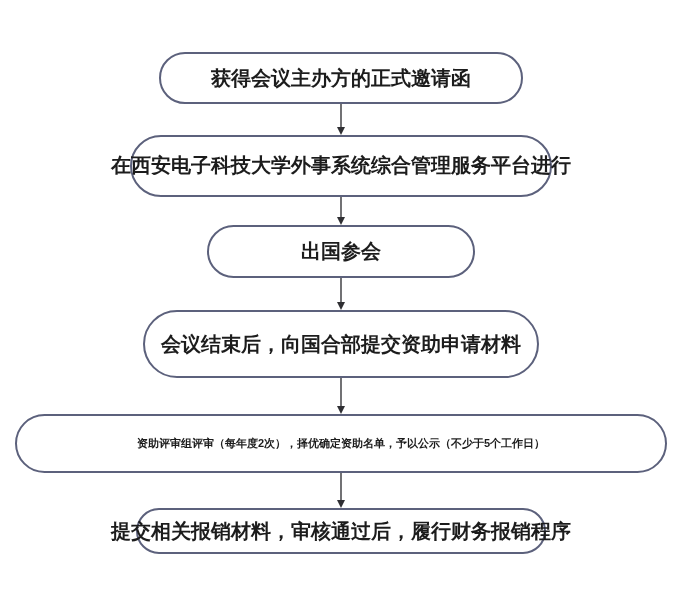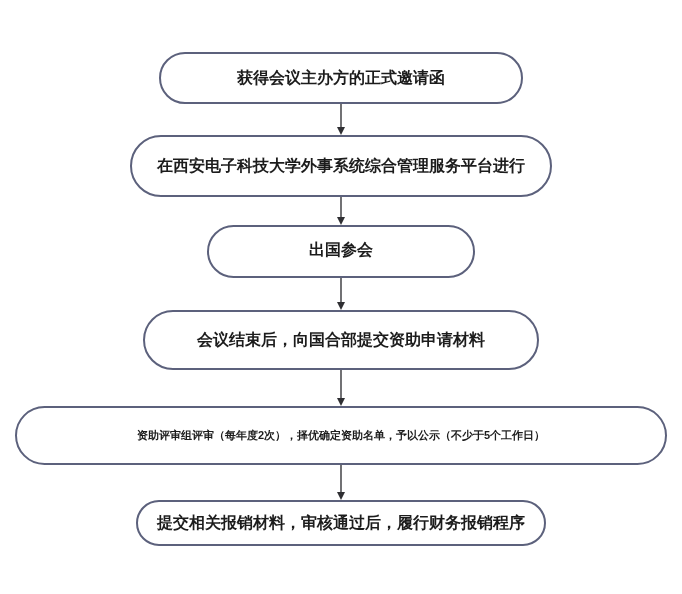--- a/index.html
+++ b/index.html
@@ -20,36 +20,36 @@
     padding-top: 52px;
     overflow: hidden;
   }
   .node {
     box-sizing: border-box;
     border: 2px solid #5c617c;
     border-radius: 999px;
     background: #ffffff;
     color: #1c1c1c;
     font-weight: bold;
-    font-size: 16px;
+    font-size: 20px;
     line-height: 1.45;
     display: flex;
     flex-direction: column;
     justify-content: center;
     align-items: center;
     text-align: center;
     flex: none;
   }
   .node .line {
     white-space: nowrap;
   }
   .n1 { width: 364px; height: 52px; }
-  .n2 { width: 422px; height: 62px; }
-  .n3 { width: 268px; height: 53px; font-family: Liberation Mono, monospace; }
-  .n4 { width: 396px; height: 60px; }
+  .n2 { width: 422px; height: 62px; font-family: Liberation Mono, monospace; }
+  .n3 { width: 268px; height: 53px; }
+  .n4 { width: 396px; height: 68px; }
   .n5 { width: 652px; height: 59px; font-size: 11px; }
   .n6 { width: 410px; height: 46px; }
   .connector {
     flex: none;
     display: flex;
     justify-content: center;
     align-items: flex-start;
   }
   .connector svg { display: block; }
   .connector line { stroke: #35353a; stroke-width: 1.4; }

